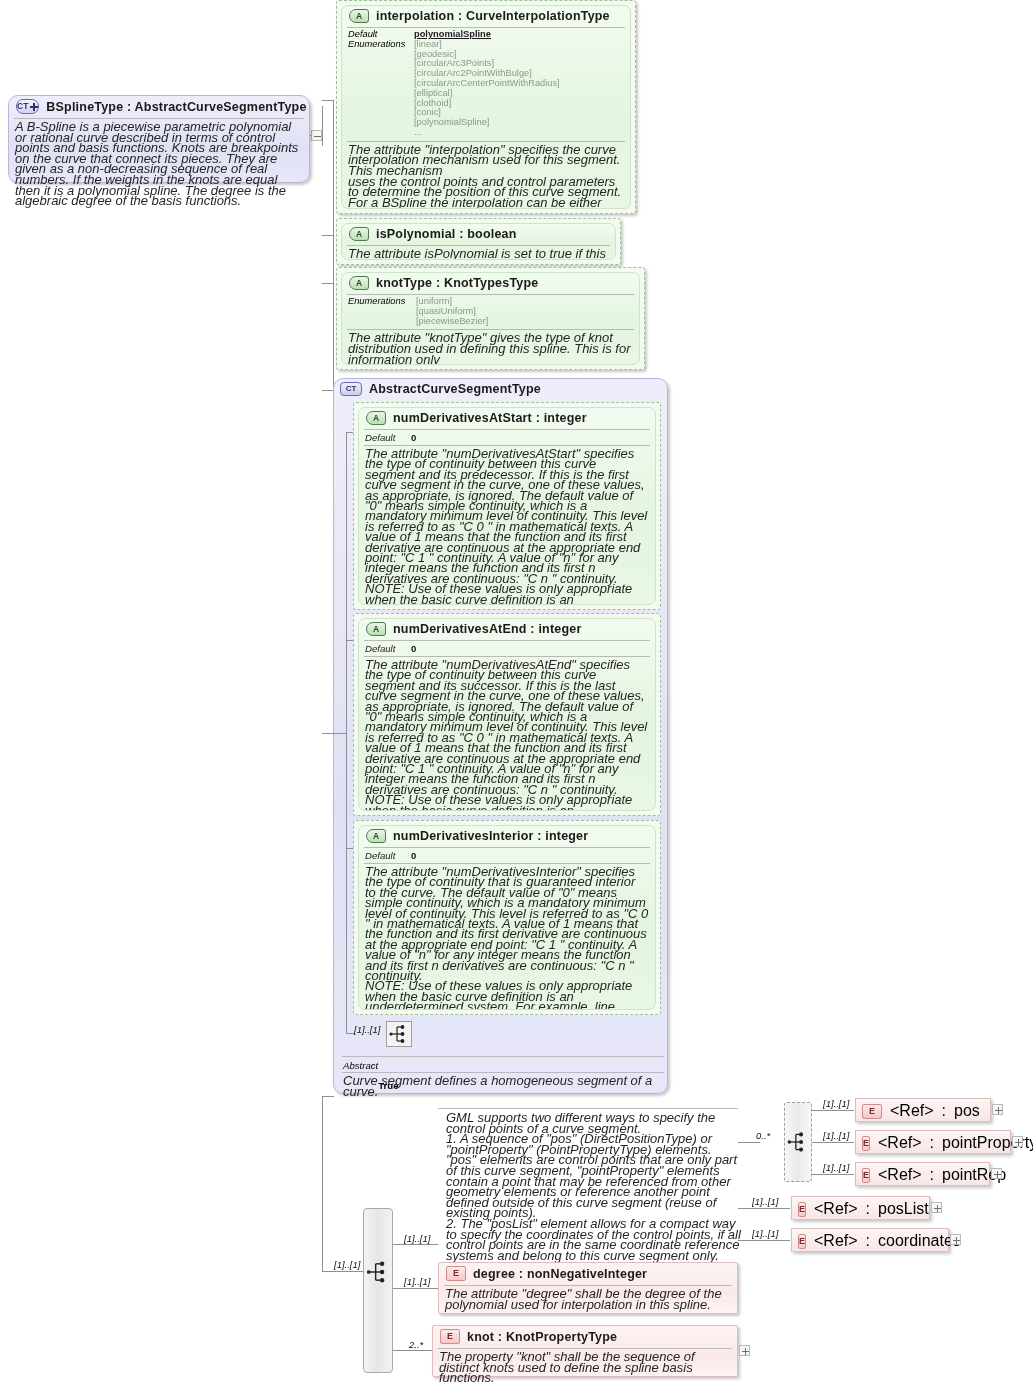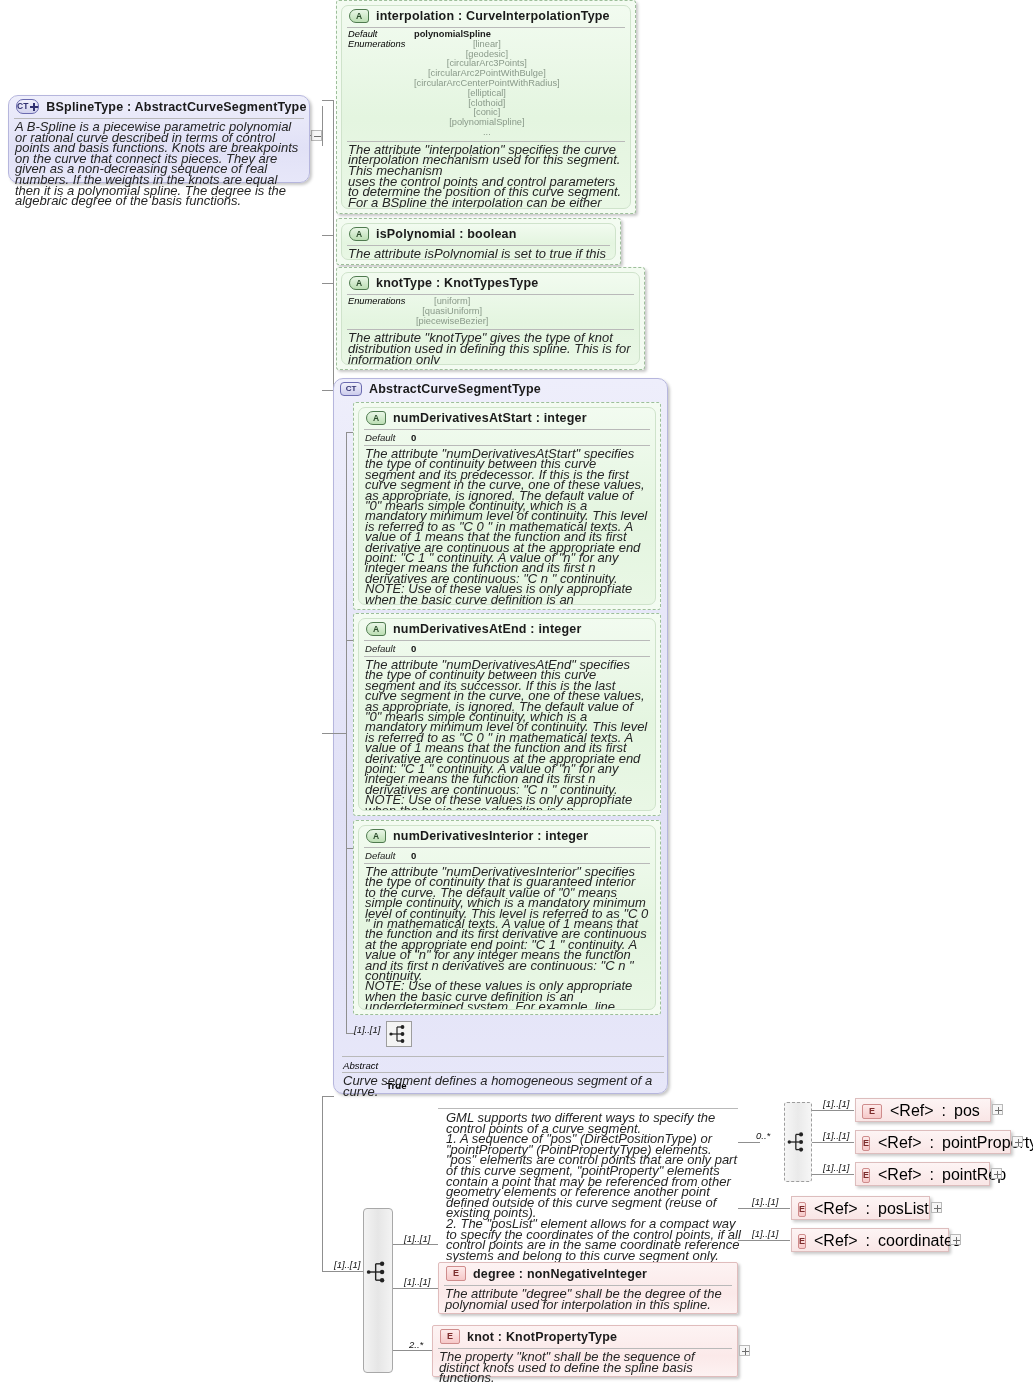--- a/index.html
+++ b/index.html
@@ -60,22 +60,22 @@
   
   .attr-outer{
     border:1px dashed #9dbf9a;background:#f3fbf1;border-radius:3px;
   }
   .attr-inner{
     position:absolute;left:4px;top:4px;right:4px;bottom:4px;
     border:1px solid #cfe3cb;border-radius:7px;
     background:linear-gradient(180deg,#f2fbf0 0%,#e4f5e0 55%,#e9f7e5 100%);
     box-sizing:border-box;overflow:hidden;
   }
-  .enum{color:#8a9a8a;text-align:center;}
-  .enumdef{color:#1b1b1b;font-weight:bold;}
+  .enum{color:#8a9a8a;}
+  .enumdef{color:#1b1b1b;font-weight:bold;text-decoration:underline;}
 
   
   .ct-outer{
     border:1px solid #b6b6dd;border-radius:10px;
     background:linear-gradient(180deg,#eeeefb 0%,#e1e1f6 60%,#e7e7f9 100%);
   }
 
   
   .el-outer{
     border:1px solid #e0bcbc;border-radius:2px;
@@ -93,21 +93,21 @@
   
   .seqwrap{position:absolute;border:1px dashed #9d9d9d;background:linear-gradient(90deg,#f6f6f6,#eaeaea,#f6f6f6);box-sizing:border-box;}
   .seqwrap.solid{border:1px solid #a8a8a8;background:linear-gradient(90deg,#f3f3f3,#e6e6e6,#f3f3f3);}
   .seqicon{position:absolute;width:26px;height:26px;border:1px solid #9d9d9d;background:#f4f4f4;box-sizing:border-box;}
 
   
   .hline{position:absolute;height:1px;background:#8f8f8f;}
   .vline{position:absolute;width:1px;background:#8f8f8f;}
   .card{position:absolute;font-size:9.5px;font-style:italic;color:#111;white-space:nowrap;}
 
-  .kv-abstract{font-size:9.6px;padding:2px 6px;display:flex;gap:8px;}
+  .kv-abstract{font-size:9.6px;padding:2px 6px;display:flex;}
   .kv-abstract .k{font-style:italic;}
   .kv-abstract .v{font-weight:bold;margin-top:20px;}
 </style>
 </head>
 <body>
 
 <div class="canvas">
 
   <div class="vline" style="left:322px;top:106px;height:40px;"></div>
   <div class="hline" style="left:308px;top:135px;width:14px;"></div>

